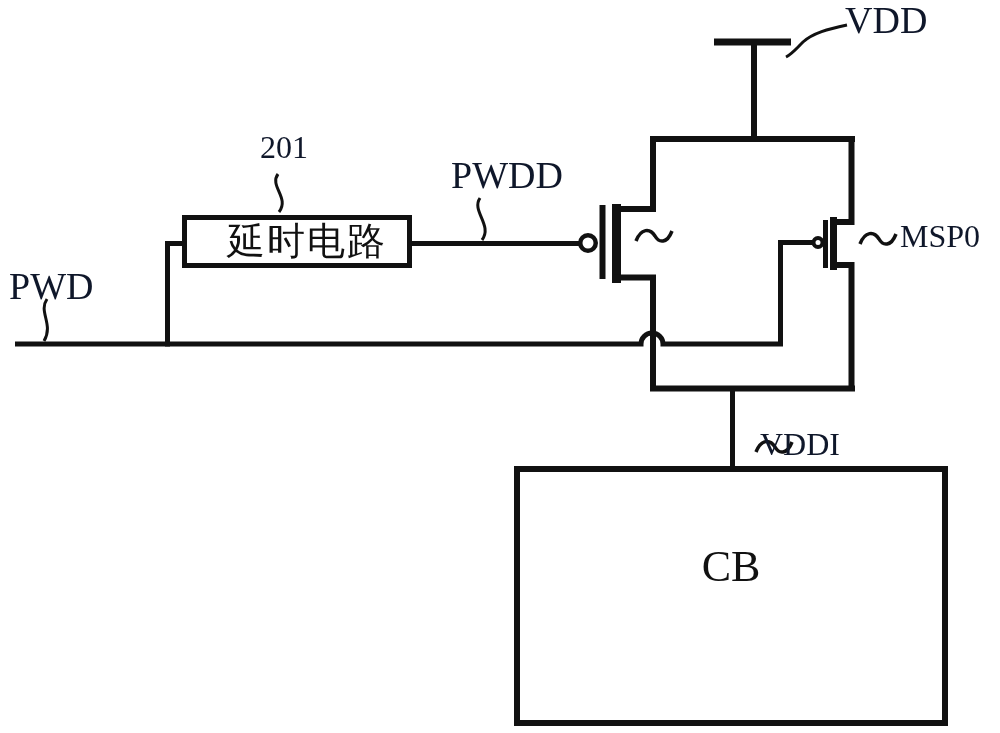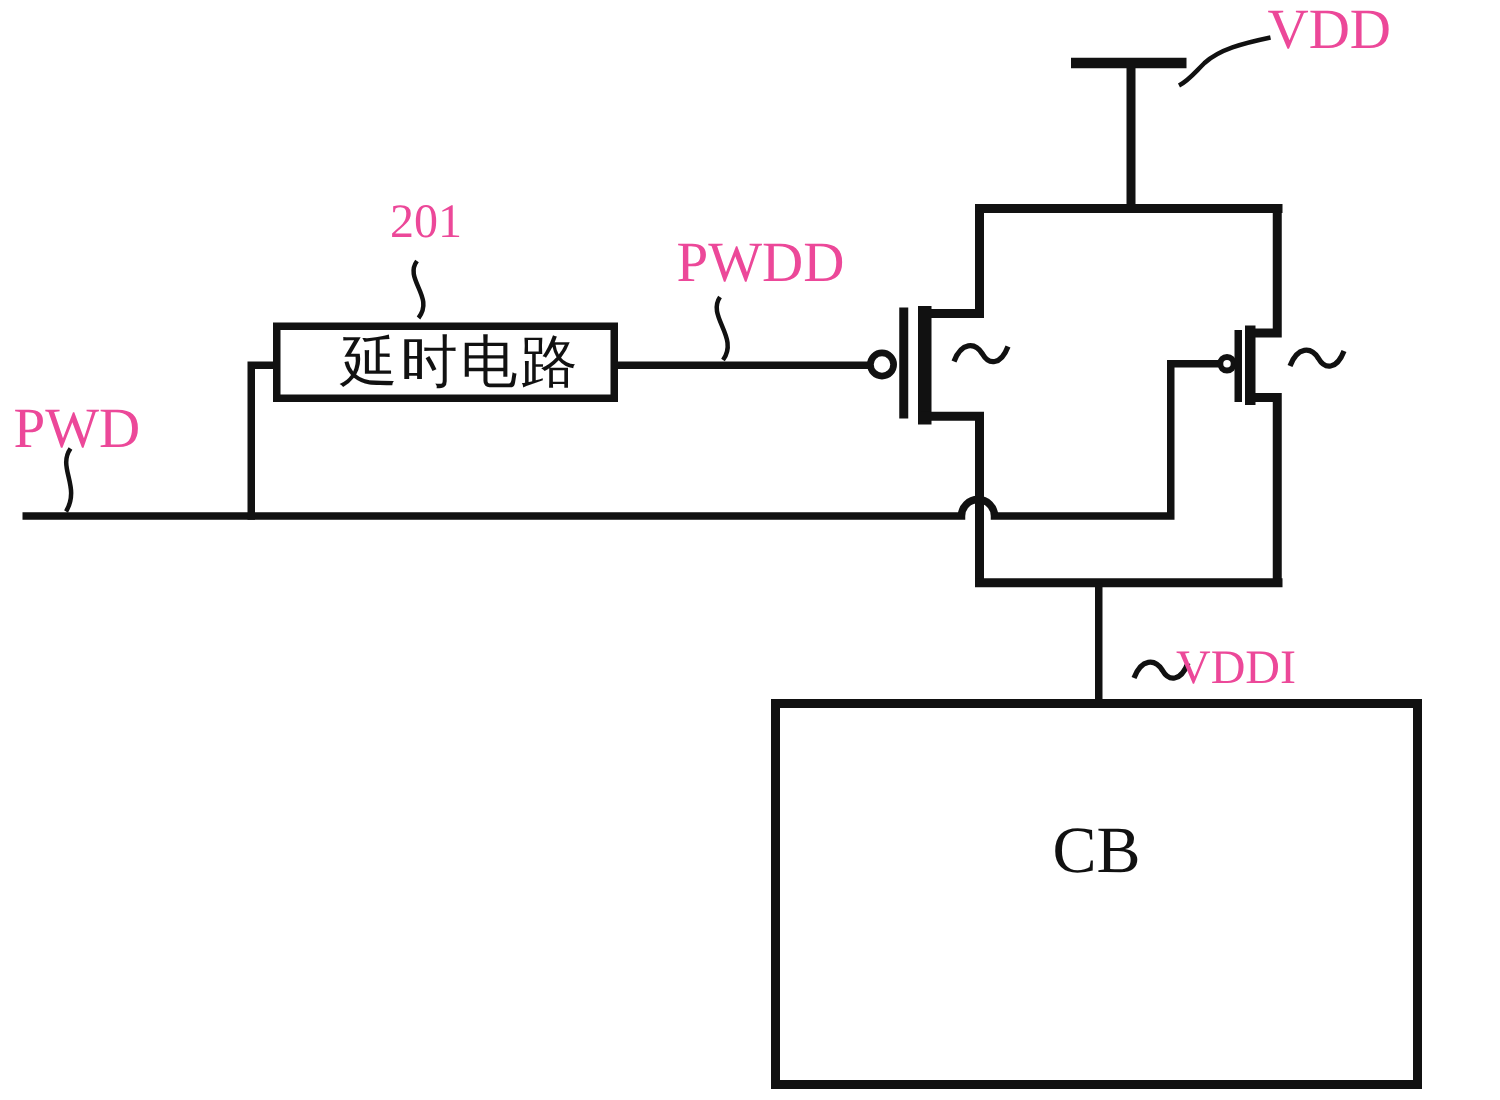--- a/index.html
+++ b/index.html
@@ -9,21 +9,21 @@
     height: 733px;
     background: #ffffff;
     font-family: "Liberation Serif", "DejaVu Serif", serif;
     color: #111111;
     overflow: hidden;
   }
   #schematic-svg { position: absolute; left: 0; top: 0; }
   .lbl {
     position: absolute;
     line-height: 1;
-    color: #ec4899;
+    color: #0f172a;
     white-space: nowrap;
     user-select: none;
   }
   .lbl-38 { font-size: 38px; }
   .lbl-40 { font-size: 32px; }
   .box-center {
     position: absolute;
     display: flex;
     align-items: center;
     justify-content: center;
@@ -86,22 +86,23 @@
 
   <div class="lbl lbl-38" style="left:9px; top:267px;">PWD</div>
 
   <div class="lbl lbl-40" style="left:260px; top:131px;">201</div>
 
   <div class="lbl lbl-38" style="left:451px; top:156px;">PWDD</div>
 
   <div class="lbl lbl-38" style="left:845px; top:1px;">VDD</div>
 
 
+  <div class="lbl lbl-40" style="left:900px; top:220px;">MSP0</div>
 
-  <div class="lbl lbl-40" style="left:784px; top:428px;text-align:right;">VDDI</div>
+  <div class="lbl lbl-40" style="left:760px; top:428px;text-align:right;">VDDI</div>
 
   <div id="delay-label-wrap" class="box-center">
     <span id="delay-label">延时电路</span>
   </div>
 
   <div id="cb-label-wrap" class="box-center">
     <span id="cb-label">CB</span>
   </div>
 
 </div>

